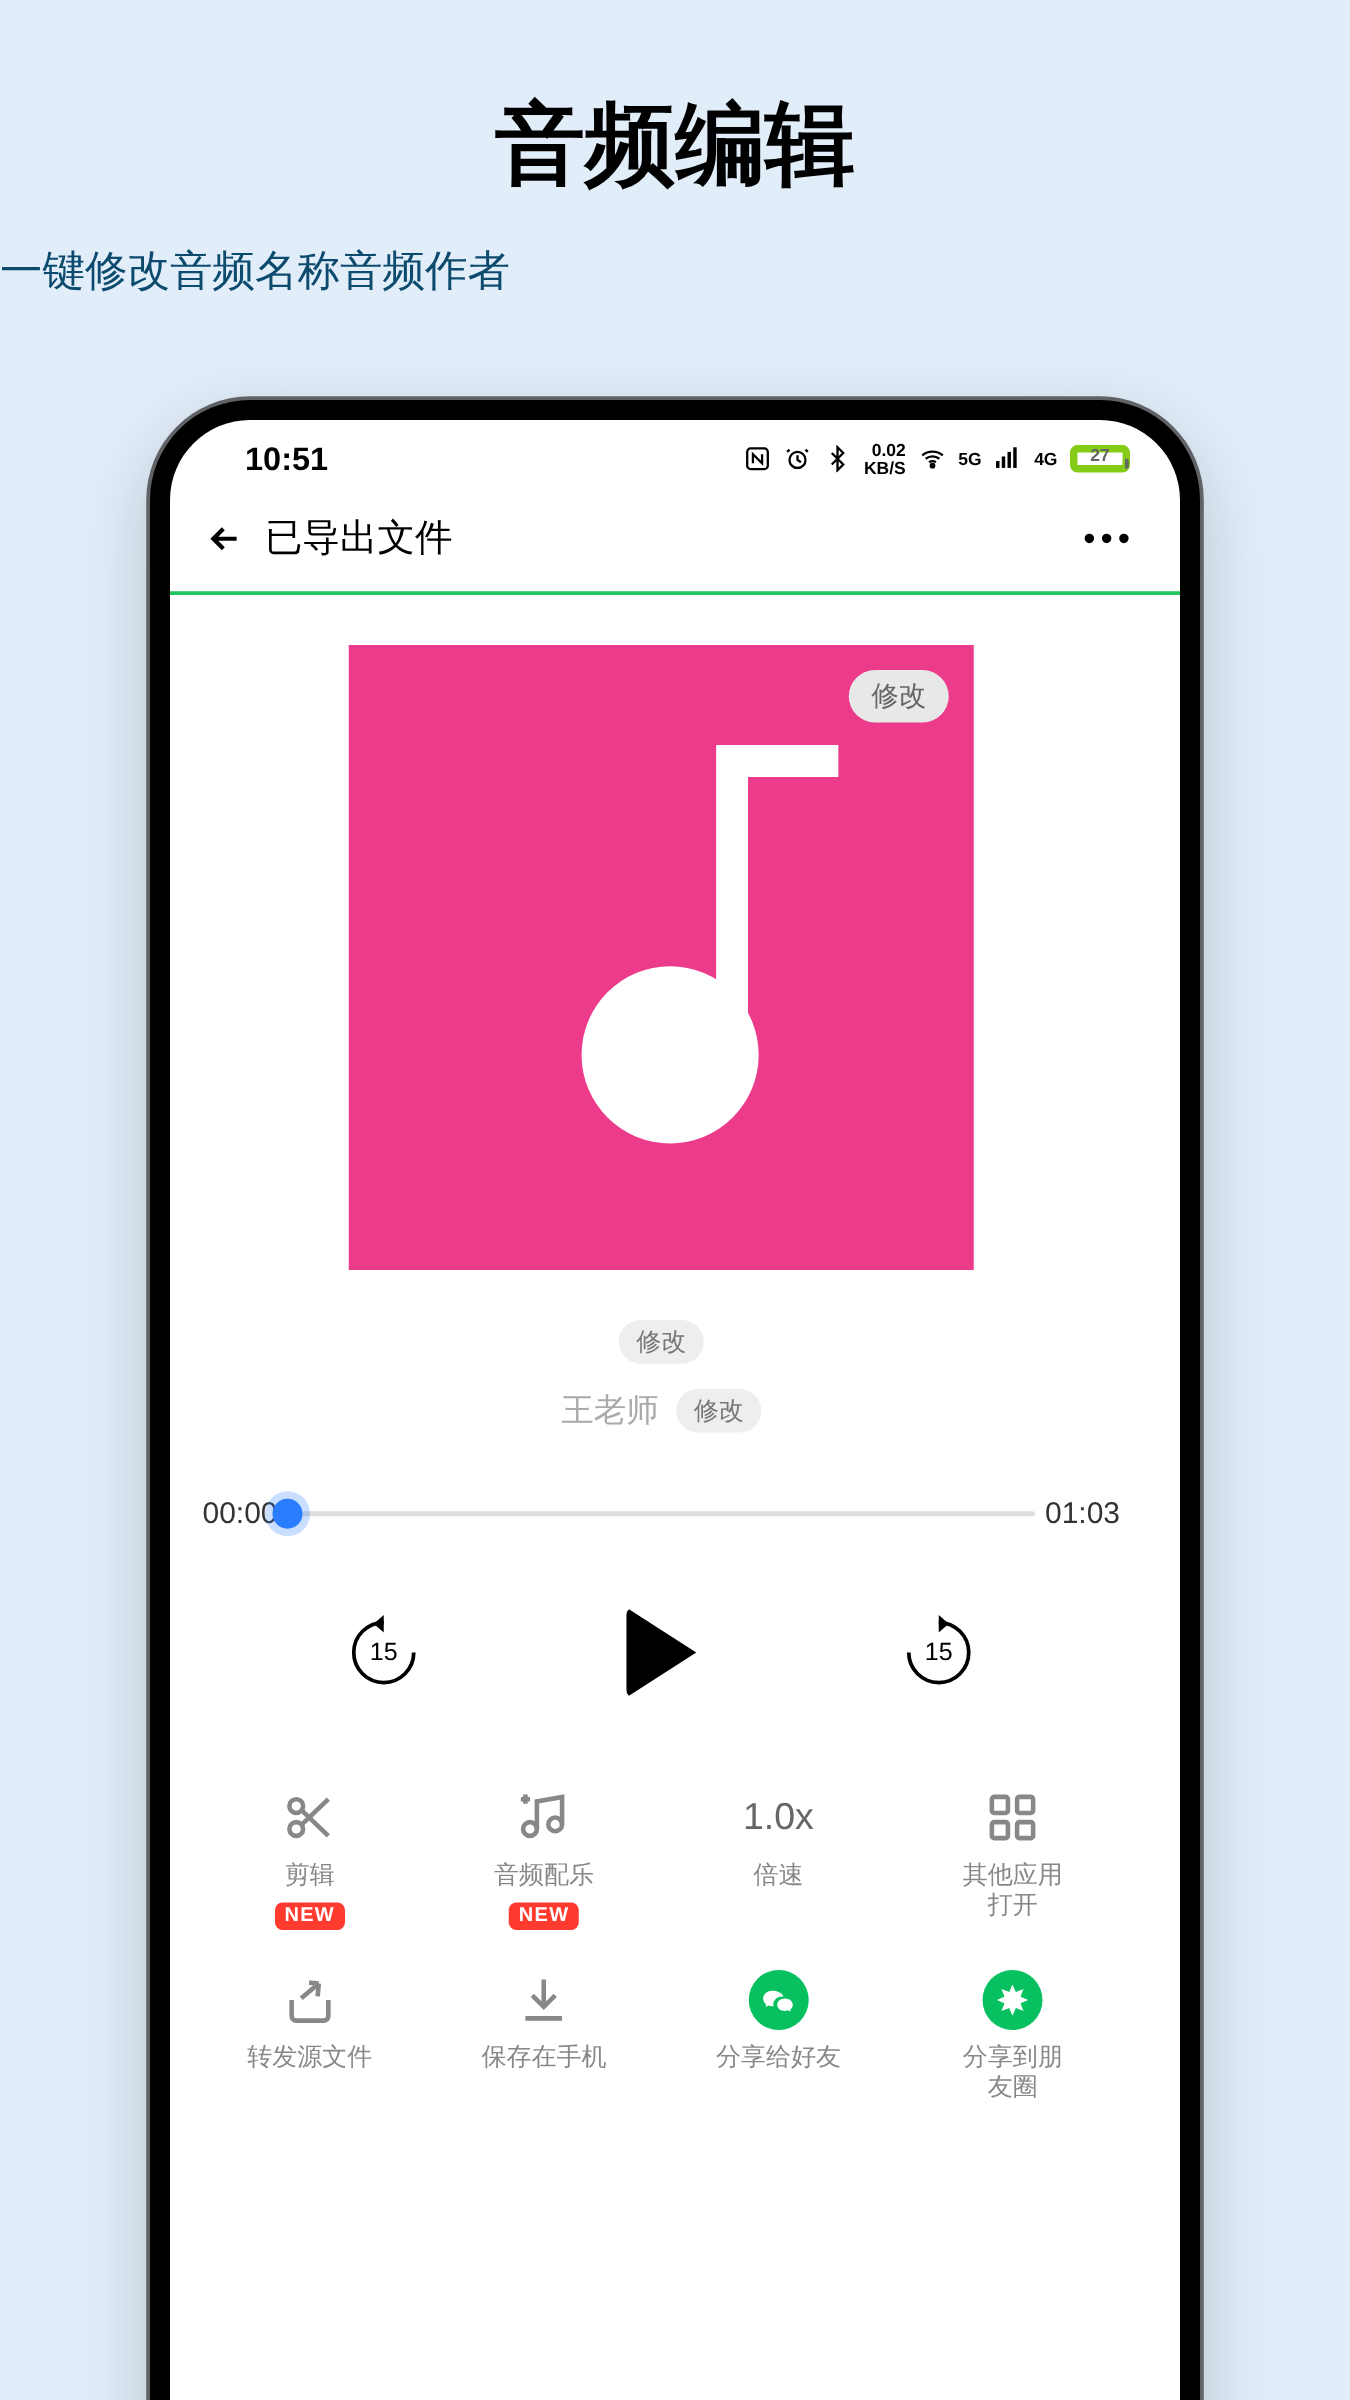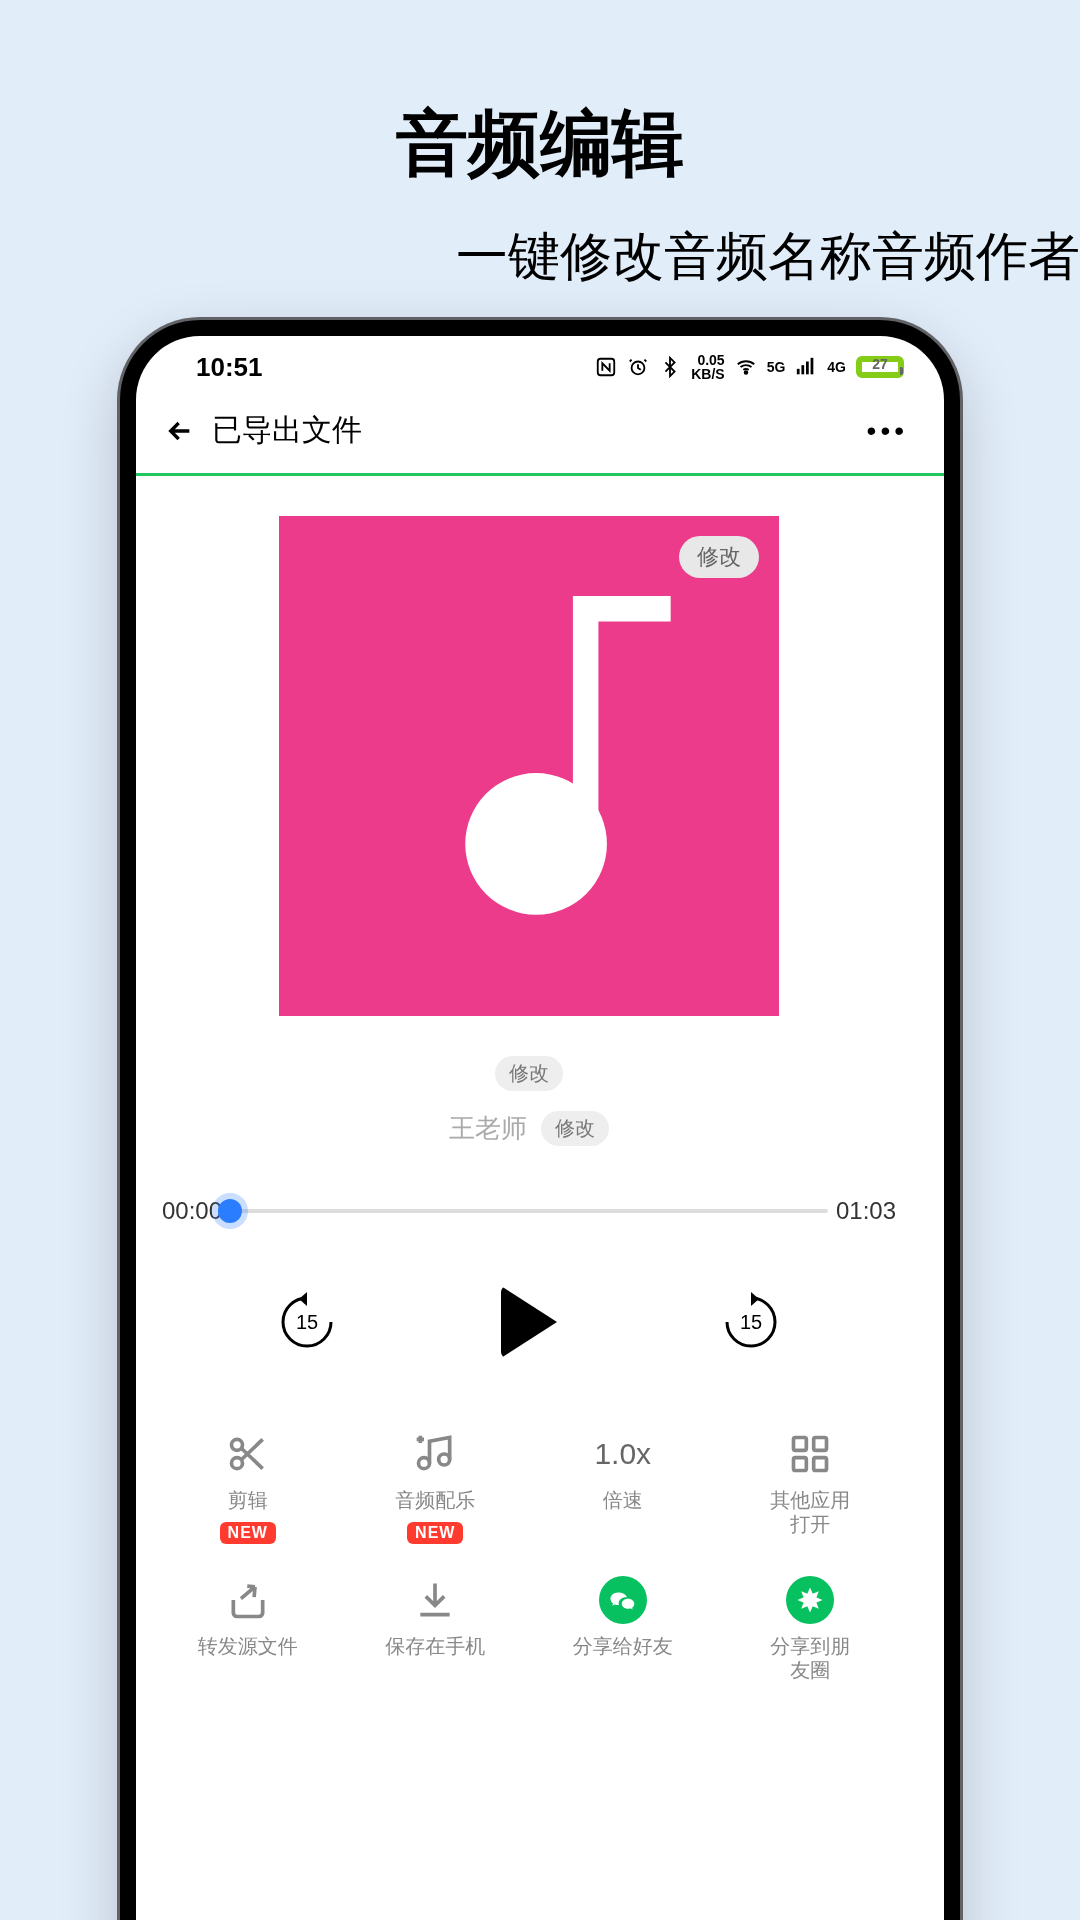--- a/index.html
+++ b/index.html
@@ -13,26 +13,26 @@
     background: #e1edf9;
     font-family: -apple-system, "PingFang SC", "Microsoft YaHei", sans-serif;
     overflow: hidden;
     position: relative;
   }
   .page-title {
     text-align: center;
     font-size: 72px;
     font-weight: 700;
     color: #000;
-    padding-top: 96px;
+    padding-top: 68px;
   }
   .page-subtitle {
-    text-align: right;
-    font-size: 52px;
-    color: #000000;
+    text-align: left;
+    font-size: 34px;
+    color: #0c4a6e;
     padding-top: 30px;
   }
   .phone {
     position: absolute;
     left: 50%;
     transform: translateX(-50%);
     top: 320px;
     width: 840px;
     height: 1700px;
     background: #000;
@@ -318,21 +318,21 @@
           </svg>
         <svg viewBox="0 0 24 24" fill="#000">
             <circle cx="12" cy="13" r="7" fill="none" stroke="#000" stroke-width="2"></circle>
             <path d="M12 9v4l3 2" stroke="#000" stroke-width="2" fill="none"></path>
             <path d="M5 4l-2 2M19 4l2 2" stroke="#000" stroke-width="2"></path>
           </svg>
         <svg viewBox="0 0 24 24" fill="none" stroke="#000" stroke-width="2">
             <path d="M7 7l10 10-5 5V2l5 5L7 17"></path>
           </svg>
         <div class="kbs">
-          <span>0.05</span>
+          <span>0.02</span>
           <span>KB/S</span>
         </div>
         <svg viewBox="0 0 24 24" fill="none" stroke="#000" stroke-width="2">
             <path d="M3 9a14 14 0 0118 0M6 12a10 10 0 0112 0M9 15a6 6 0 016 0"></path>
             <circle cx="12" cy="18" r="1.5" fill="#000"></circle>
           </svg>
         <span style="font-size:14px">5G</span>
         <svg viewBox="0 0 24 24" fill="#000">
             <rect x="2" y="14" width="3" height="6"></rect>
             <rect x="7" y="10" width="3" height="10"></rect>

